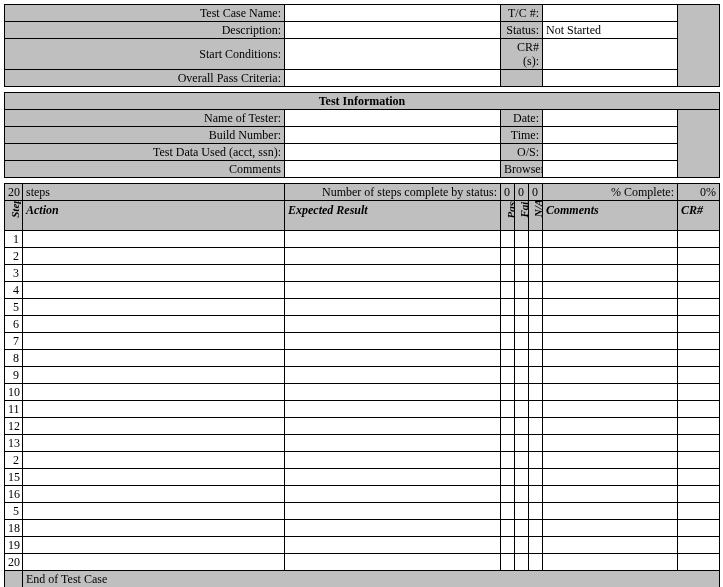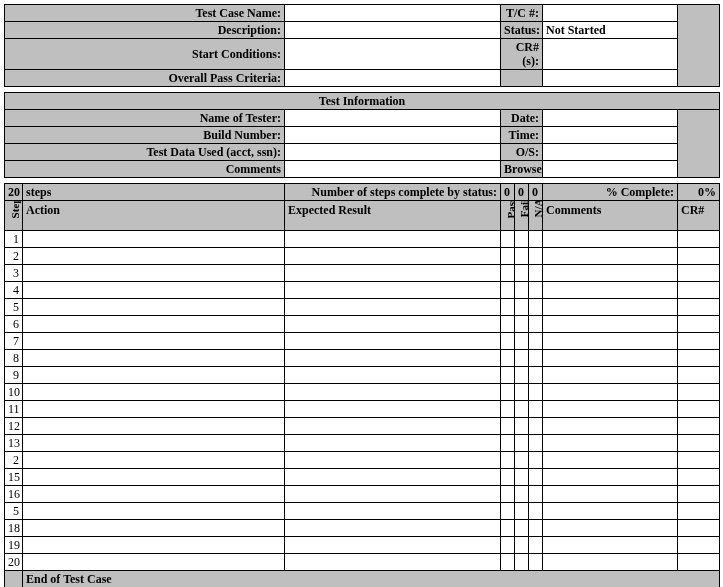--- a/index.html
+++ b/index.html
@@ -18,21 +18,21 @@
   }
   td {
     border: 1px solid #000;
     padding: 1px 3px;
     height: 14px;
     line-height: 14px;
     vertical-align: middle;
     overflow: hidden;
   }
   .grey { background: #bfbfbf; }
-  .bold { font-weight: bold; }
+  .bold { font-weight: normal; }
   .right { text-align: right; }
   .center { text-align: left; }
   .section-title {
     font-weight: bold;
     background: #bfbfbf;
     text-align: center;
   }
   .gap td { border: none; height: 6px; padding:0; }
   .rowh td { height: 15px; }
   
@@ -43,20 +43,21 @@
   col.c-fail   { width: 14px; }
   col.c-na     { width: 14px; }
   col.c-comm   { width: 135px; }
   col.c-cr     { width: 42px; }
   .hdr-cell {
     font-weight: bold;
     background: #bfbfbf;
     vertical-align: top;
     height: 30px;
     padding: 2px 3px;
+    font-style: italic;
   }
   .vert-label {
     transform: rotate(-90deg);
     transform-origin: center;
     display: inline-block;
     font-weight: bold;
     font-size: 11px;
     position: relative;
   }
   .stephdr {

